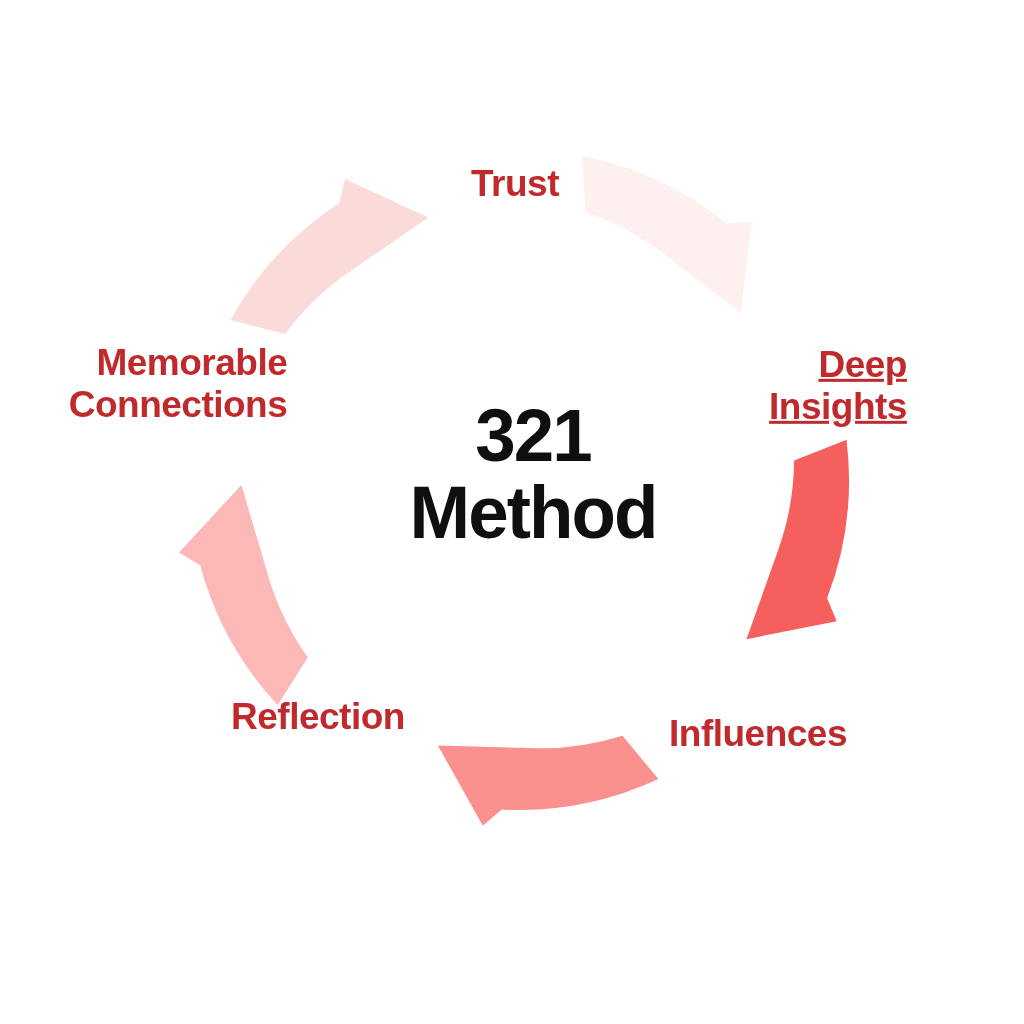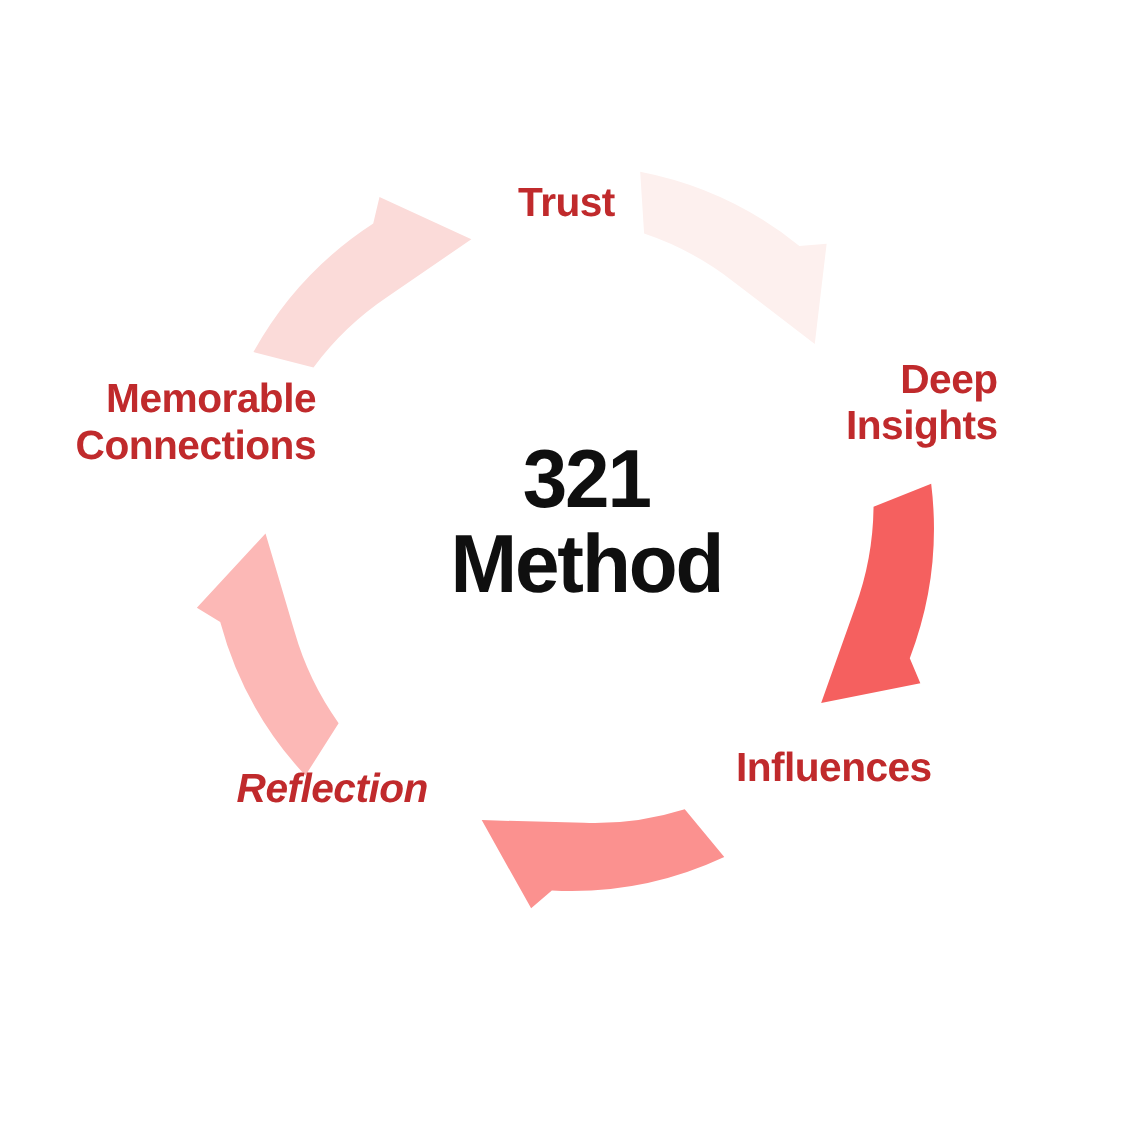--- a/index.html
+++ b/index.html
@@ -26,23 +26,23 @@
     transform: translate(-50%, -50%);
     text-align: right;
     font-weight: 700;
     font-size: 37px;
     line-height: 1.14;
     color: #c02a2c;
     white-space: pre-line;
     letter-spacing: -0.5px;
   }
   .label-trust        { left: 515px; top: 184px; }
-  .label-deep         { left: 838px; top: 366px; }
-  .label-influences   { left: 758px; top: 698px; }
-  .label-reflection   { left: 302px; top: 717px; font-style: italic; }
+  .label-deep         { left: 838px; top: 386px; text-decoration: underline; }
+  .label-influences   { left: 758px; top: 734px; }
+  .label-reflection   { left: 318px; top: 717px; }
   .label-memorable    { left: 178px; top: 384px; }
   .center-title {
     position: absolute;
     left: 533px;
     top: 474px;
     transform: translate(-50%, -50%) scaleX(0.97);
     text-align: center;
     font-weight: 700;
     font-size: 75px;
     line-height: 1.03;

